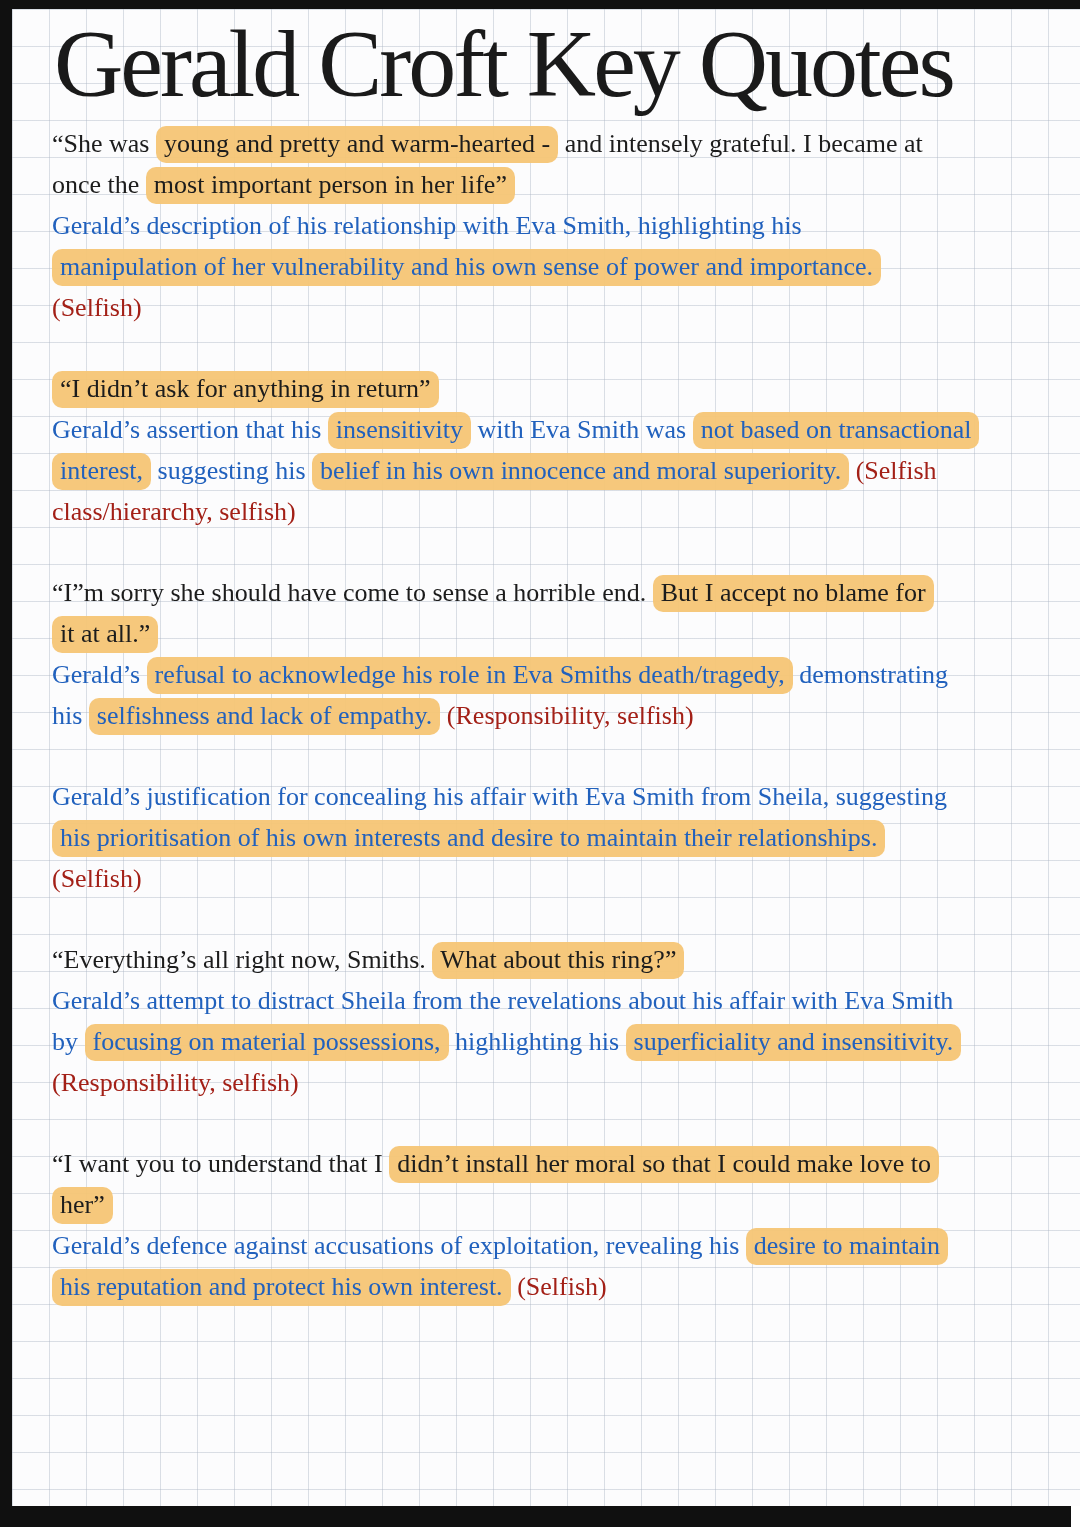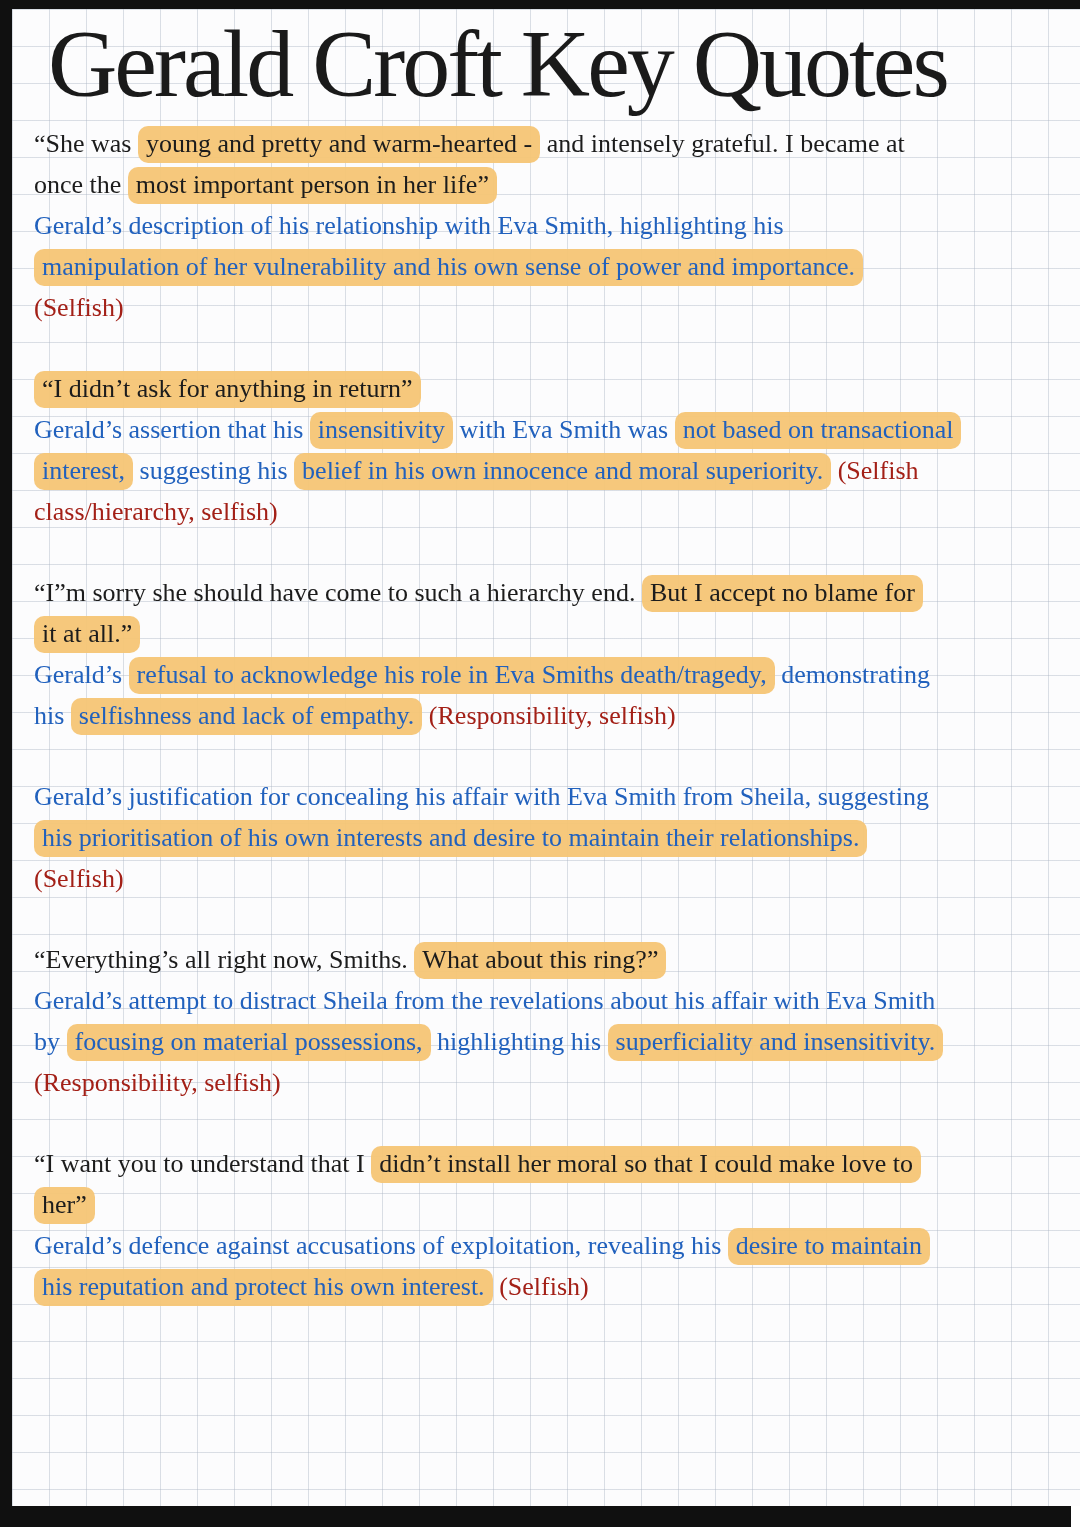--- a/index.html
+++ b/index.html
@@ -2,34 +2,34 @@
 <html><head>
 <meta charset="utf-8">
 <style>
   html,body{margin:0;padding:0;background:#ffffff;}
   .scan{
     position:relative;width:1080px;height:1527px;background:#101010;
     overflow:hidden;font-family:"Liberation Serif","DejaVu Serif",serif;
   }
   .paper{
     position:absolute;left:12px;top:9px;right:0;bottom:21px;
-    box-sizing:border-box;padding:6px 14px 0 22px;overflow:hidden;
+    box-sizing:border-box;padding:6px 14px 0 28px;overflow:hidden;
     background-color:#fcfcfd;
     background-image:
       linear-gradient(to right, rgba(176,186,199,.45) 1px, transparent 1px),
       linear-gradient(to bottom, rgba(176,186,199,.45) 1px, transparent 1px);
     background-size:37px 37px;
   }
   .title{
     margin:2px 0 0 14px;font-weight:400;color:#1a1a1a;
     font-size:96px;line-height:.98;letter-spacing:-3px;white-space:nowrap;
   }
   .sections{margin-top:12px;}
   .section{margin-bottom:40px;}
-  .line{font-size:26px;line-height:41px;white-space:nowrap;}
+  .line{font-size:26px;line-height:41px;white-space:nowrap;margin-left:12px;}
   .c-ink{color:#1c1c1c;}
   .c-blue{color:#2161bd;}
   .c-red{color:#a32017;}
   .hl{
     background:rgba(246,197,117,.95);
     border-radius:10px;padding:3px 8px 5px;
     -webkit-box-decoration-break:clone;box-decoration-break:clone;
   }
   .notch{position:absolute;right:0;bottom:0;width:9px;height:21px;background:#ffffff;}
 </style>
@@ -47,21 +47,21 @@
           <div class="line analysis"><span class="seg c-blue hl">manipulation of her vulnerability and his own sense of power and importance.</span></div>
           <div class="line theme"><span class="seg c-red">(Selfish)</span></div>
         </div>
         <div class="section">
           <div class="line quote"><span class="seg c-ink hl">“I didn’t ask for anything in return”</span></div>
           <div class="line analysis"><span class="seg c-blue">Gerald’s assertion that his </span><span class="seg c-blue hl">insensitivity</span><span class="seg c-blue"> with Eva Smith was </span><span class="seg c-blue hl">not based on transactional</span></div>
           <div class="line analysis"><span class="seg c-blue hl">interest,</span><span class="seg c-blue"> suggesting his </span><span class="seg c-blue hl">belief in his own innocence and moral superiority.</span><span class="seg c-red"> (Selfish</span></div>
           <div class="line theme"><span class="seg c-red">class/hierarchy, selfish)</span></div>
         </div>
         <div class="section">
-          <div class="line quote"><span class="seg c-ink">“I”m sorry she should have come to such a hierarchy end. </span><span class="seg c-ink hl">But I accept no blame for</span></div>
+          <div class="line quote"><span class="seg c-ink">“I”m sorry she should have come to sense a horrible end. </span><span class="seg c-ink hl">But I accept no blame for</span></div>
           <div class="line quote"><span class="seg c-ink hl">it at all.”</span></div>
           <div class="line analysis"><span class="seg c-blue">Gerald’s </span><span class="seg c-blue hl">refusal to acknowledge his role in Eva Smiths death/tragedy,</span><span class="seg c-blue"> demonstrating</span></div>
           <div class="line analysis"><span class="seg c-blue">his </span><span class="seg c-blue hl">selfishness and lack of empathy.</span><span class="seg c-red"> (Responsibility, selfish)</span></div>
         </div>
         <div class="section">
           <div class="line analysis"><span class="seg c-blue">Gerald’s justification for concealing his affair with Eva Smith from Sheila, suggesting</span></div>
           <div class="line analysis"><span class="seg c-blue hl">his prioritisation of his own interests and desire to maintain their relationships.</span></div>
           <div class="line theme"><span class="seg c-red">(Selfish)</span></div>
         </div>
         <div class="section">

